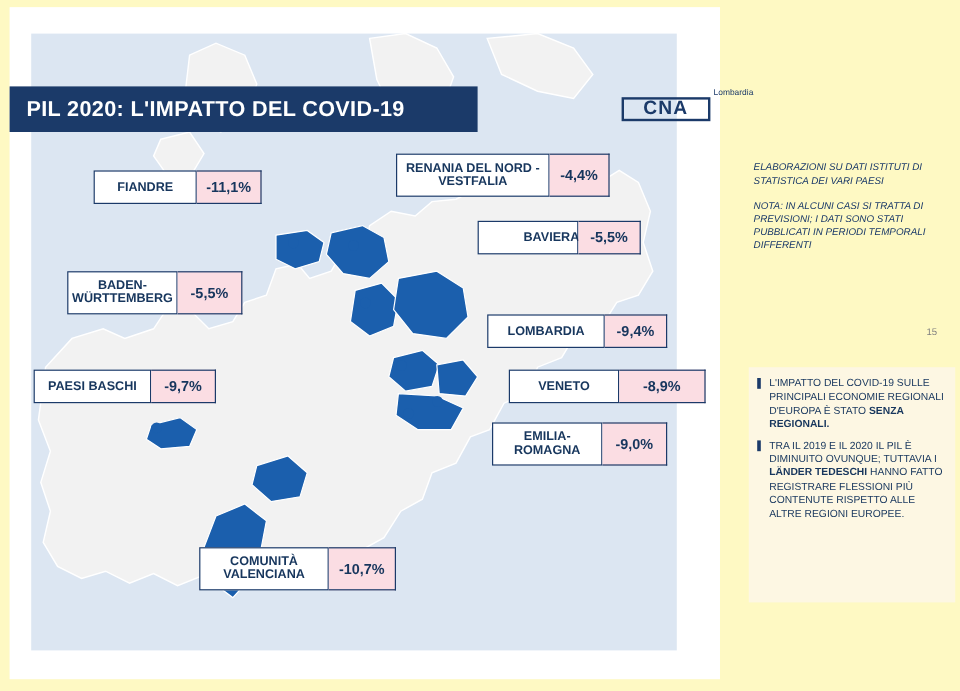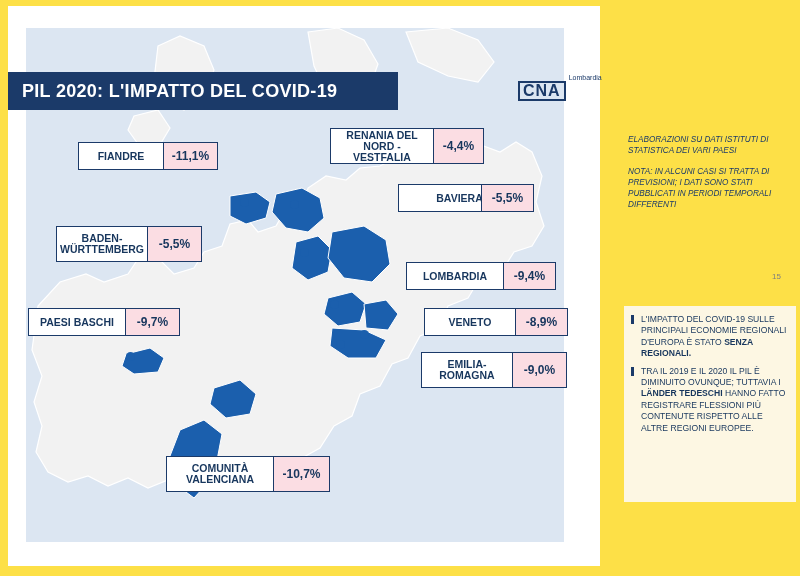--- a/index.html
+++ b/index.html
@@ -1,29 +1,29 @@
 <!DOCTYPE html>
 <html><head>
 <meta charset="utf-8">
 <style>
   html,body{margin:0;padding:0;background:#ffffff;}
   body{width:800px;height:576px;overflow:hidden;font-family:"Liberation Sans",sans-serif;}
-  #slide{position:absolute;left:0;top:0;width:800px;height:576px;background:#fde047;}
+  #slide{position:absolute;left:0;top:0;width:800px;height:576px;background:#fef9c3;}
 
   
   #map-panel{position:absolute;left:8px;top:6px;width:592px;height:560px;background:#ffffff;overflow:hidden;}
   #map-svg{position:absolute;left:0;top:0;}
 
   
   #title-bar{position:absolute;left:8px;top:72px;width:390px;height:38px;background:#1b3a69;display:flex;align-items:center;}
   #title-bar .title-text{color:#ffffff;font-size:18px;font-weight:bold;letter-spacing:.3px;padding-left:14px;}
 
   
   #logo{position:absolute;left:518px;top:64px;width:78px;height:26px;display:flex;align-items:center;}
-  #logo .cna{font-size:16px;font-weight:bold;color:#1b3a69;letter-spacing:1px;border:2px solid #1b3a69;padding:0 3px;line-height:16px;margin-top:28px;}
+  #logo .cna{font-size:16px;font-weight:bold;color:#1b3a69;letter-spacing:1px;border:2px solid #1b3a69;padding:0 16px;line-height:16px;margin-top:28px;}
   #logo .lomb{font-size:7px;color:#1b3a69;margin-left:3px;line-height:9px;}
 
   
   .callout{position:absolute;display:flex;align-items:stretch;height:28px;box-sizing:border-box;}
   .callout .name{background:#ffffff;border:1px solid #1b3a69;display:flex;align-items:center;justify-content:center;
       text-align:center;color:#17365d;font-size:10.5px;font-weight:bold;line-height:11px;padding:0 5px;box-sizing:border-box;}
   .callout .val{background:#fbdde3;border:1px solid #1b3a69;border-left:none;display:flex;align-items:center;justify-content:center;
       color:#17365d;font-size:12px;font-weight:bold;padding:0 7px;box-sizing:border-box;white-space:nowrap;}
   .callout.tall{height:36px;}
 
@@ -106,21 +106,21 @@
     <span class="lomb">Lombardia</span>
   </div>
 
   <div class="callout" style="left:78px;top:142px;">
     <div class="name" style="width:86px;">FIANDRE</div>
     <div class="val" style="width:54px;">-11,1%</div>
   </div>
   <div class="dot" style="left:240px;top:198px;"></div>
 
   <div class="callout tall" style="left:330px;top:128px;">
-    <div class="name" style="width:104px;text-align:center;">RENANIA DEL NORD - VESTFALIA</div>
+    <div class="name" style="width:128px;text-align:center;">RENANIA DEL NORD - VESTFALIA</div>
     <div class="val" style="width:50px;">-4,4%</div>
   </div>
   <div class="dot" style="left:290px;top:200px;"></div>
 
   <div class="callout" style="left:398px;top:184px;">
     <div class="name" style="width:84px;padding-left:44px;">BAVIERA</div>
     <div class="val" style="width:52px;">-5,5%</div>
   </div>
 
   <div class="callout tall" style="left:56px;top:226px;">
@@ -136,26 +136,26 @@
   <div class="dot" style="left:330px;top:300px;"></div>
 
   <div class="callout" style="left:28px;top:308px;">
     <div class="name" style="width:98px;">PAESI BASCHI</div>
     <div class="val" style="width:54px;">-9,7%</div>
   </div>
   <div class="dot" style="left:126px;top:352px;"></div>
 
   <div class="callout" style="left:424px;top:308px;">
     <div class="name" style="width:92px;">VENETO</div>
-    <div class="val" style="width:52px;">-8,9%</div>
+    <div class="val" style="width:72px;">-8,9%</div>
   </div>
   <div class="dot" style="left:360px;top:330px;"></div>
 
   <div class="callout tall" style="left:410px;top:352px;">
-    <div class="name" style="width:92px;margin-left:11px;">EMILIA-ROMAGNA</div>
+    <div class="name" style="width:92px;">EMILIA-ROMAGNA</div>
     <div class="val" style="width:54px;">-9,0%</div>
   </div>
   <div class="dot" style="left:336px;top:340px;"></div>
 
 
   <div class="callout tall" style="left:166px;top:456px;justify-content:center;">
     <div class="name" style="width:108px;">COMUNITÀ VALENCIANA</div>
     <div class="val" style="width:56px;">-10,7%</div>
   </div>
 

